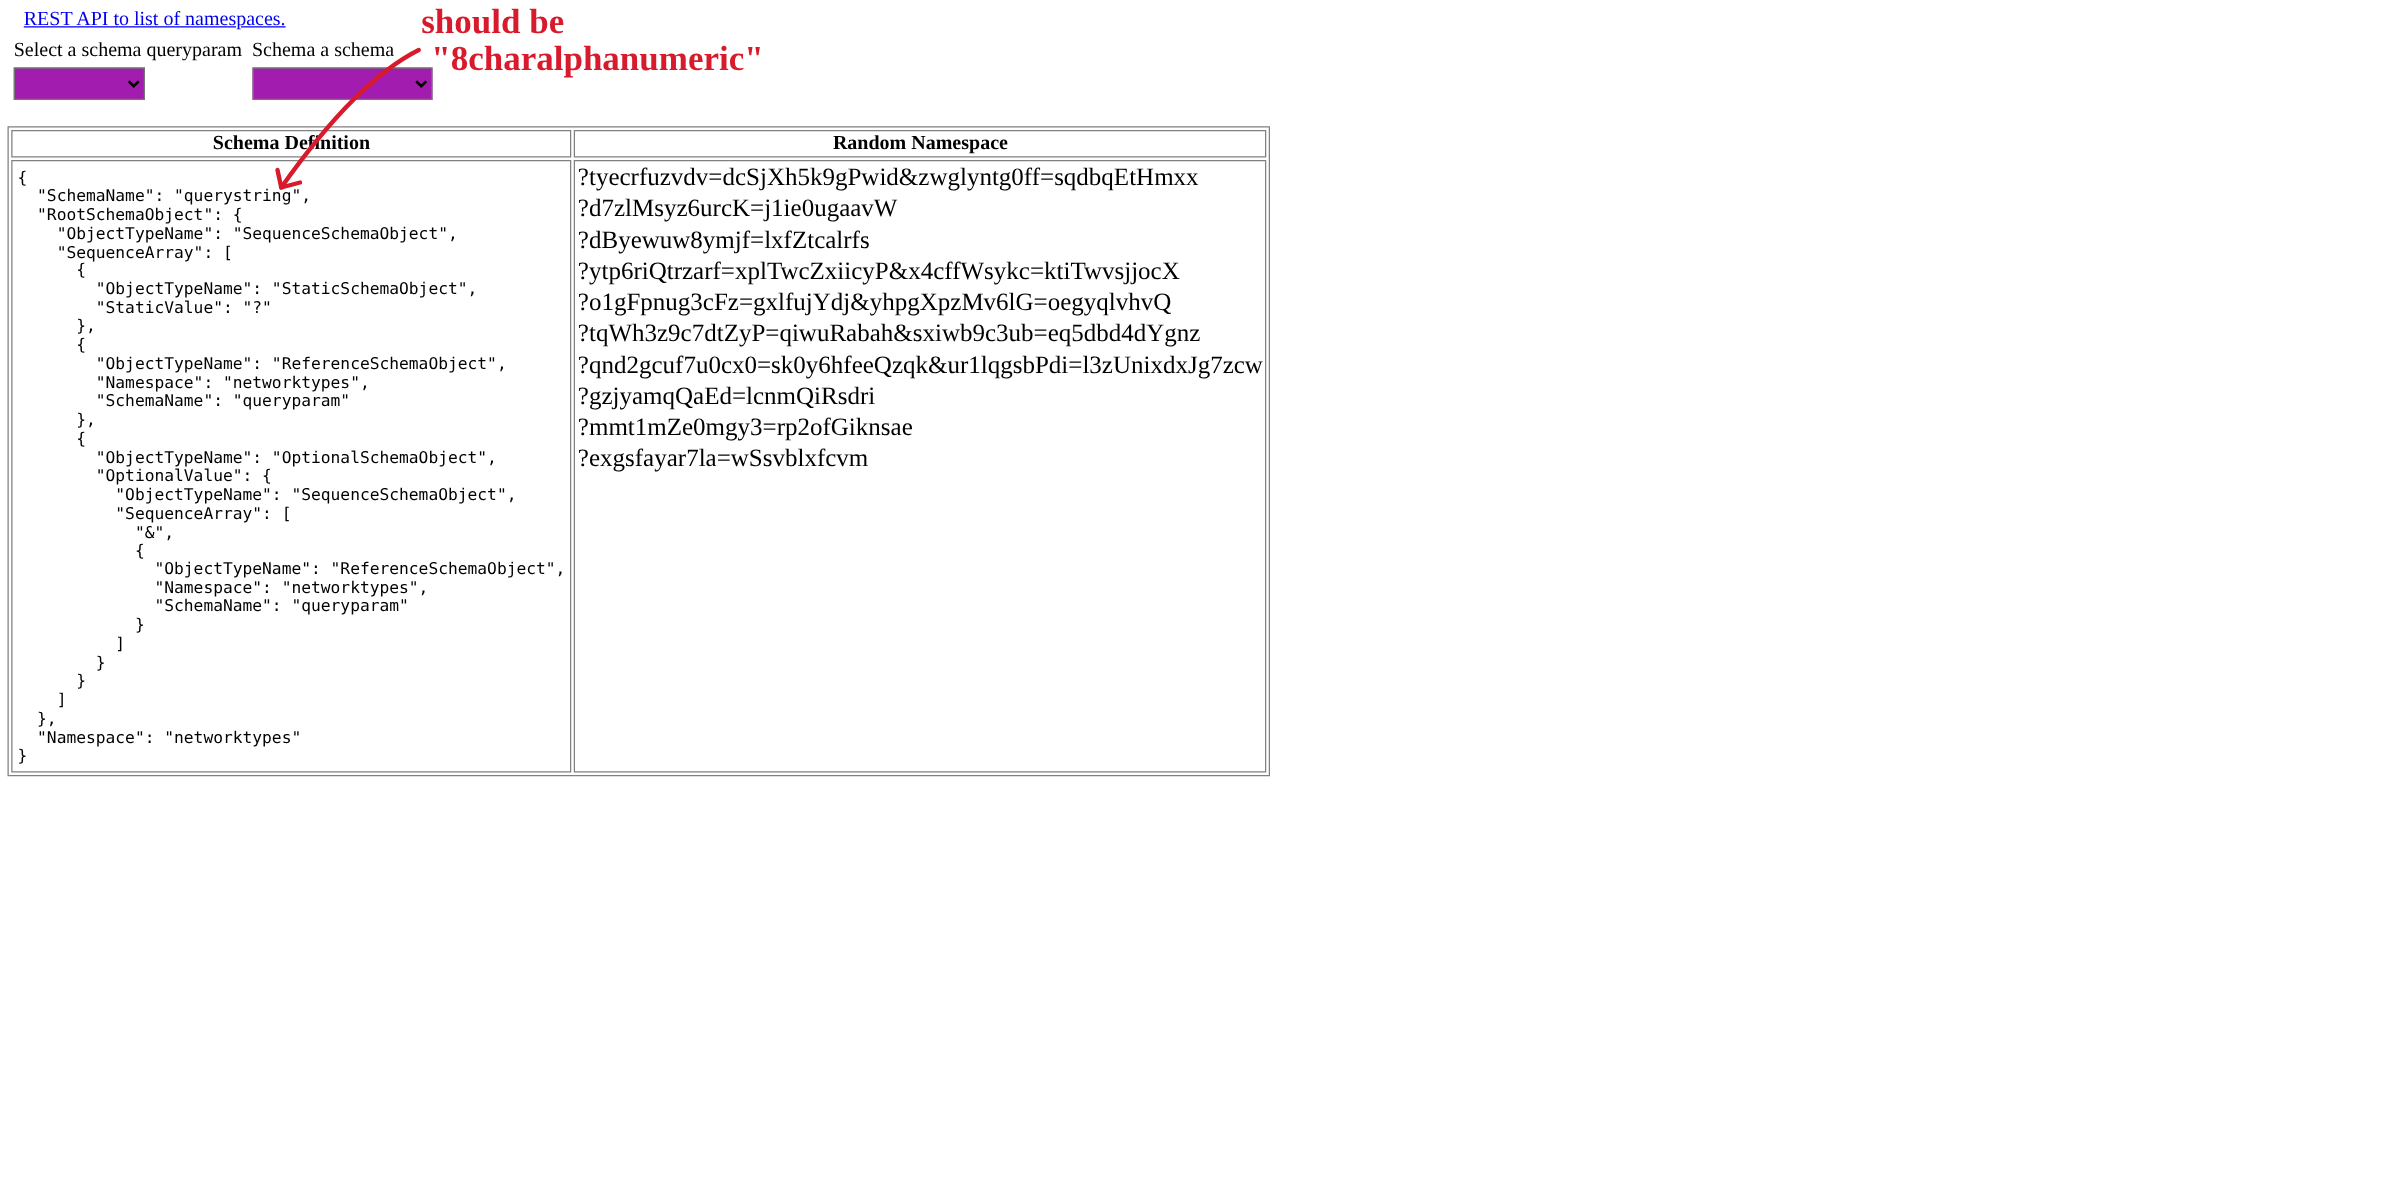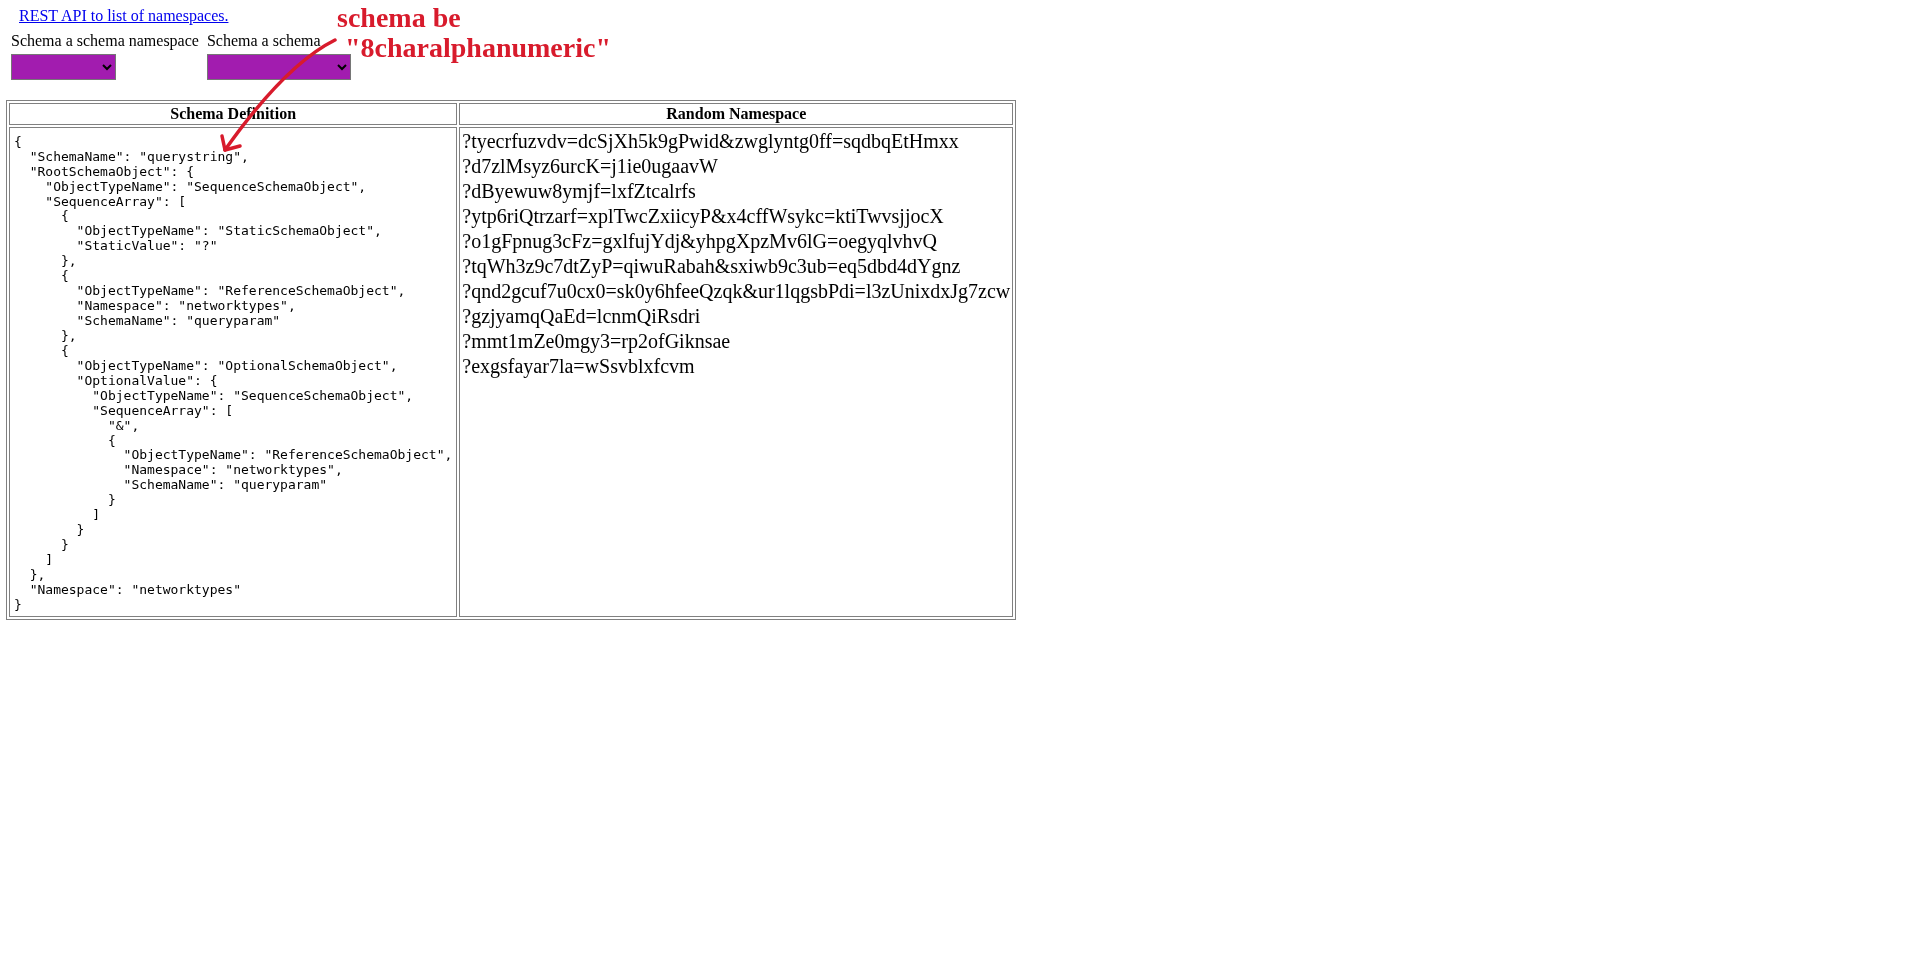--- a/index.html
+++ b/index.html
@@ -107,21 +107,21 @@
 </head>
 <body>
 
 <div class="links">
   <a href="#">REST API to list of namespaces.</a>
 </div>
 
 <table class="selector-table">
   <tbody>
       <tr>
-    <th>Schema a schema namespace</th>
+    <th>Select a schema queryparam</th>
     <th>Schema a schema</th>
   </tr>
   <tr>
     <td>
       <select id="namespace-select">
         <option>networktypes</option>
       </select>
     </td>
     <td>
       <select id="schema-select">
@@ -176,15 +176,15 @@
     <td class="examples-cell" id="examples-cell">?tyecrfuzvdv=dcSjXh5k9gPwid&amp;zwglyntg0ff=sqdbqEtHmxx<br>?d7zlMsyz6urcK=j1ie0ugaavW<br>?dByewuw8ymjf=lxfZtcalrfs<br>?ytp6riQtrzarf=xplTwcZxiicyP&amp;x4cffWsykc=ktiTwvsjjocX<br>?o1gFpnug3cFz=gxlfujYdj&amp;yhpgXpzMv6lG=oegyqlvhvQ<br>?tqWh3z9c7dtZyP=qiwuRabah&amp;sxiwb9c3ub=eq5dbd4dYgnz<br>?qnd2gcuf7u0cx0=sk0y6hfeeQzqk&amp;ur1lqgsbPdi=l3zUnixdxJg7zcw<br>?gzjyamqQaEd=lcnmQiRsdri<br>?mmt1mZe0mgy3=rp2ofGiknsae<br>?exgsfayar7la=wSsvblxfcvm</td>
   </tr>
 </tbody>
   </table>
 
 <div class="annotation-layer">
   <svg class="arrow-svg" style="left:210px; top:30px;" width="140" height="140">
     <path d="M 125 10 Q 75 35 15 120" stroke="#D81B2C" stroke-width="3.5" fill="none" stroke-linecap="round"></path>
     <path d="M 15 120 L 12 106 M 15 120 L 30 116" stroke="#D81B2C" stroke-width="3.5" fill="none" stroke-linecap="round"></path>
   </svg>
-  <div class="annotation-text" style="left:337px; top:5px;">schema be</div>
+  <div class="annotation-text" style="left:337px; top:5px;">should be</div>
   <div class="annotation-text" style="left:345px; top:35px;">"8charalphanumeric"</div>
 </div>
 
 </body></html>

